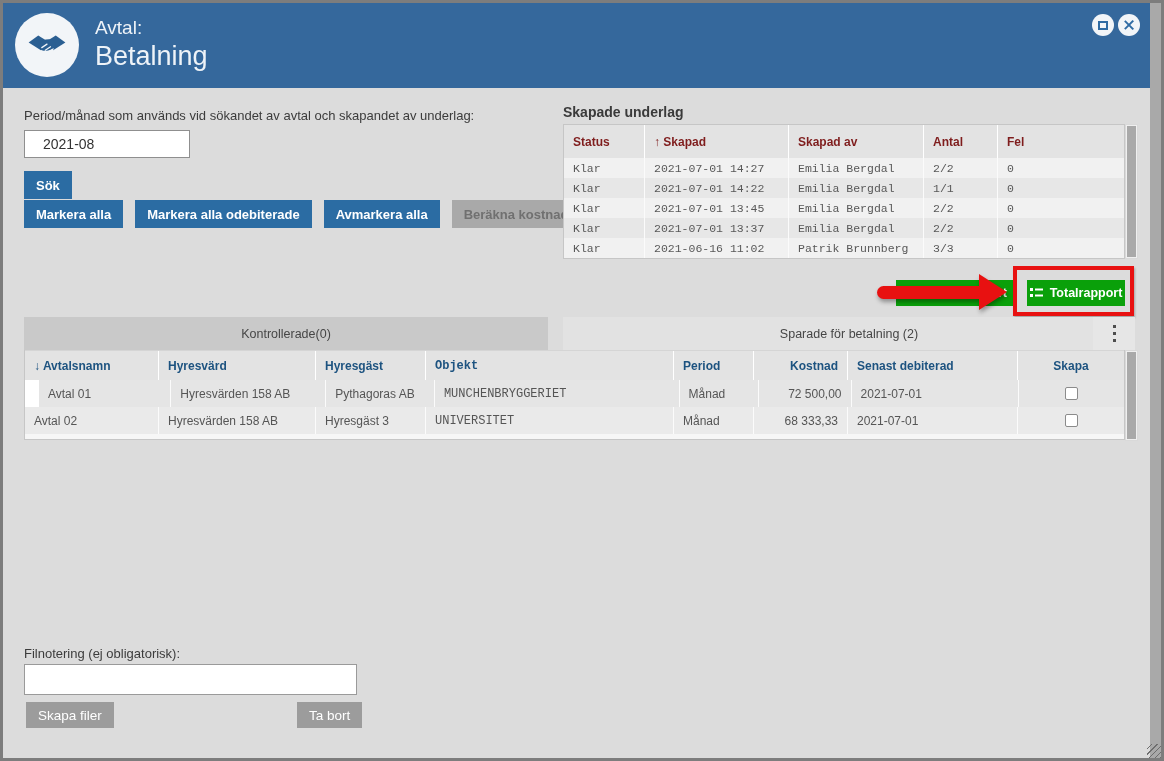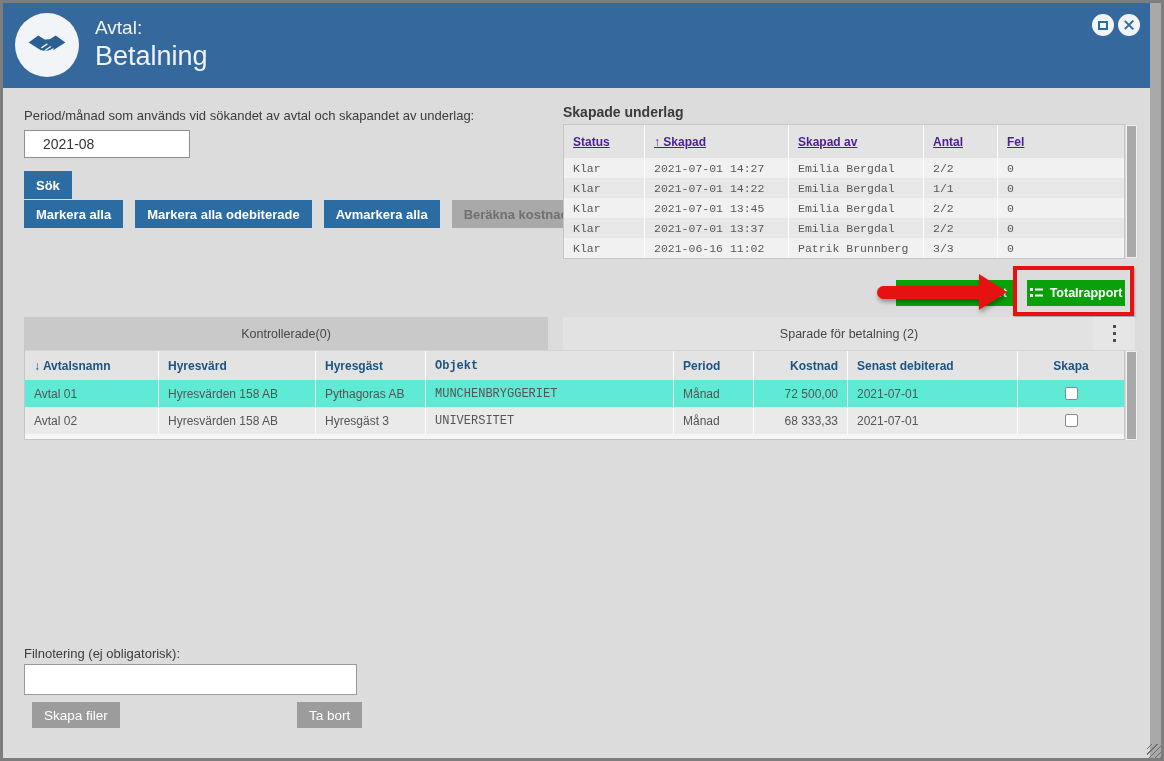--- a/index.html
+++ b/index.html
@@ -38,21 +38,21 @@
     border:none; cursor:pointer; font-family:"Liberation Sans", sans-serif; }
   .sok-btn { position:absolute; left:24px; top:171px; }
   .action-row { position:absolute; left:24px; top:200px; display:flex; gap:12px; }
   .btn.disabled { background:#a9a9a9; color:#707070; cursor:default; }
 
   
   .skapade-title { position:absolute; left:563px; top:104px; font-size:14px; font-weight:bold; color:#3a3a3a; }
   .sk-table { position:absolute; left:563px; top:124px; width:562px; border:1px solid #c6c6c6; background:#fff; }
   .sk-head { display:flex; background:#e3e3e3; height:33px; }
   .sk-head .hc { display:flex; align-items:center; padding-left:9px; font-size:12px; font-weight:bold;
-    color:#4c1d95; border-right:1px solid #fff; cursor:pointer;text-decoration:underline; }
+    color:#7f1d1d; border-right:1px solid #fff; cursor:pointer; }
   .sk-row { display:flex; height:20px; }
   .sk-row .c { display:flex; align-items:center; padding-left:9px; font-size:11.5px; color:#585858;
     border-right:1px solid #fbfbfb; overflow:hidden; white-space:nowrap;font-family:Liberation Mono, monospace; }
   .sk-row.odd { background:#f1f1f1; }
   .sk-row.even { background:#e7e7e7; }
   .c0{width:81px;} .c1{width:144px;} .c2{width:135px;} .c3{width:74px;} .c4{width:126px;border-right:none!important;}
   .scrollbar { position:absolute; background:#efefef; border:1px solid #d9d9d9; }
   .scrollbar .thumb { position:absolute; left:1px; top:1px; right:1px; bottom:1px; background:#a9a9a9; }
   .sk-scroll { left:1125px; top:124px; width:13px; height:135px; }
 
@@ -82,38 +82,38 @@
 
   
   .main-table { position:absolute; left:24px; top:350px; width:1101px; border:1px solid #c6c6c6;
     border-top:none; background:#fff; }
   .mt-head { display:flex; background:#e3e3e3; height:30px; border-top:1px solid #d5d5d5; }
   .mt-head .hc { display:flex; align-items:center; padding:0 9px; font-size:12px; font-weight:bold;
     color:#1d5380; border-right:1px solid #fff; cursor:pointer; }
   .mt-row { display:flex; height:27px; }
   .mt-row .c { display:flex; align-items:center; padding:0 9px; font-size:12px; color:#555;
     border-right:1px solid #fbfbfb; overflow:hidden; white-space:nowrap; }
-  .mt-row.odd { background:#5eead4; }
+  .mt-row.odd { background:#e5e5e5;margin-left:14px; }
   .mt-row.even { background:#eaeaea; }
   .m0{width:134px;} .m1{width:157px;} .m2{width:110px;} .m3{width:248px;font-family:Liberation Mono, monospace;} .m4{width:80px;}
   .m5{width:94px; justify-content:flex-end;} .m6{width:170px;} .m7{width:106px; justify-content:center; border-right:none!important;}
   .mt-foot { height:5px; background:#f6f6f6; }
   .mt-scroll { left:1125px; top:350px; width:13px; height:91px; }
   .chk { appearance:none; -webkit-appearance:none; width:13px; height:13px; background:#fff;
     border:1px solid #8b8b8b; border-radius:2px; cursor:pointer; }
 
   
   .filnotering-label { position:absolute; left:24px; top:646px; font-size:13px; color:#3c3c3c; }
   .filnotering-input { position:absolute; left:24px; top:664px; width:333px; height:31px;
     border:1px solid #9a9a9a; background:#fff; font-size:13px; padding-left:6px;
     font-family:"Liberation Sans", sans-serif; }
   .gray-btn { position:absolute; top:702px; height:26px; padding:0 12px; background:#9c9c9c;
     color:#fff; font-size:13.5px; border:none; cursor:pointer; display:flex; align-items:center;
     font-family:"Liberation Sans", sans-serif; }
-  .skapa-filer { left:32px; }
+  .skapa-filer { left:26px; }
   .ta-bort { left:297px; }
 </style>
 </head>
 <body>
 
 <div class="screen">
   <div class="win-bg"></div>
   <div class="right-strip"></div>
 
   <div class="header">

